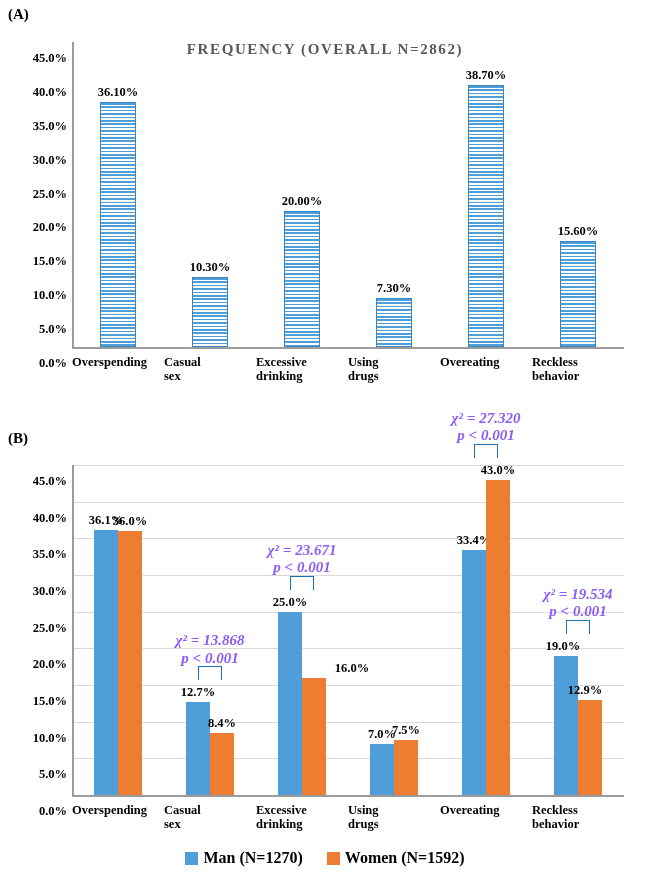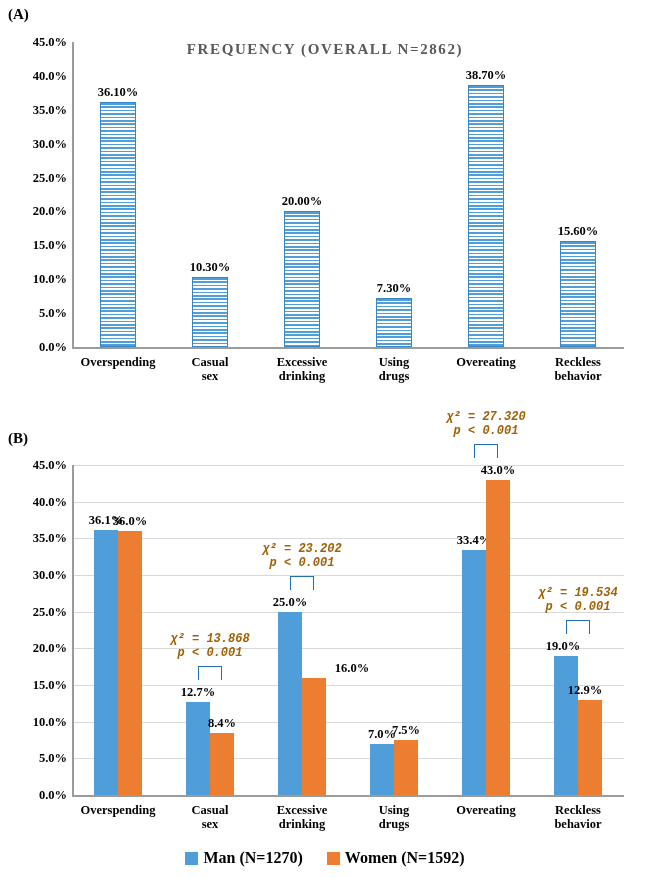--- a/index.html
+++ b/index.html
@@ -17,42 +17,42 @@
     position:absolute;text-align:center;width:100%;
     font-family:"Liberation Serif", serif;font-weight:bold;
     font-size:15px;letter-spacing:1.6px;color:#595959;
   }
   .plot{position:absolute;}
   .axis-line{position:absolute;background:#9b9b9b;}
   .gridline{position:absolute;height:1px;background:#d9d9d9;left:0;right:0;}
   .ytick{
     position:absolute;right:100%;margin-right:5px;
     font-size:12.5px;font-weight:bold;white-space:nowrap;
-    transform:translateY(-50%);font-family:"Liberation Serif", serif;
+    transform:translateY(-50%);font-family:"Liberation Serif", serif;margin-top:16px;
   }
   .bar{position:absolute;bottom:0;}
   .bar.striped{
     background:
       repeating-linear-gradient(to bottom,#4f9ed9 0px,#4f9ed9 1.6px,#ffffff 1.6px,#ffffff 3.4px);
     border:1px solid #3a86c4;box-sizing:border-box;
   }
   .bar.blue{background:#4f9ed9;}
   .bar.orange{background:#ed7d31;}
   .bar-label{
     position:absolute;font-size:12.5px;font-weight:bold;white-space:nowrap;
     transform:translateX(-50%);font-family:"Liberation Serif", serif;
   }
   .cat-label{
-    position:absolute;text-align:center;font-size:12.5px;font-weight:bold;
+    position:absolute;text-align:left;font-size:12.5px;font-weight:bold;
     line-height:1.15;font-family:"Liberation Serif", serif;
   }
   .stat-ann{
-    position:absolute;color:#a16207;font-size:12px;font-weight:bold;
+    position:absolute;color:#8b5cf6;font-size:15px;font-weight:bold;
     text-align:center;line-height:1.18;white-space:nowrap;
-    font-family:Liberation Mono, monospace;transform:translateX(-50%);
+    font-family:Liberation Serif, serif;transform:translateX(-50%);
   }
   .stat-ann .pv{font-style:italic;font-weight:bold;}
   .stat-ann .chi{font-style:italic;}
   .bracket{position:absolute;border:1.6px solid #1f6fb5;border-bottom:none;box-sizing:border-box;}
   .legend{
     position:absolute;width:100%;text-align:center;font-size:16px;font-weight:bold;
     font-family:"Liberation Serif", serif;
   }
   .legend span.sw{display:inline-block;width:13px;height:13px;vertical-align:-2px;margin-right:5px;}
   .legend .item{margin:0 12px;}
@@ -148,20 +148,20 @@
       <div class="bar-label" style="left: 425.96px; top: -2.33333px;">43.0%</div>
       <div class="cat-label" style="left: 368px; width: 92px; top: 338px;">Overeating</div>
       <div class="bar blue" style="background: rgb(79, 158, 217); left: 482.08px; width: 23.92px; height: 139.333px;"></div>
       <div class="bar-label" style="left: 491px; top: 173.667px;">19.0%</div>
       <div class="bar orange" style="background: rgb(237, 125, 49); left: 506px; width: 23.92px; height: 94.6px;"></div>
       <div class="bar-label" style="left: 513px; top: 218.4px;">12.9%</div>
       <div class="cat-label" style="left: 460px; width: 92px; top: 338px;">Reckless<br>behavior</div>
       <div class="bracket" style="left: 126.04px; top: 200.867px; width: 23.92px; height: 14px;"></div>
       <div class="stat-ann" style="left: 138px; top: 166.867px;"><span class="chi">χ² = 13.868</span><br><span class="pv">p &lt; 0.001</span></div>
       <div class="bracket" style="left: 218.04px; top: 110.667px; width: 23.92px; height: 14px;"></div>
-      <div class="stat-ann" style="left: 230px; top: 76.6667px;"><span class="chi">χ² = 23.202</span><br><span class="pv">p &lt; 0.001</span></div>
+      <div class="stat-ann" style="left: 230px; top: 76.6667px;"><span class="chi">χ² = 23.671</span><br><span class="pv">p &lt; 0.001</span></div>
       <div class="bracket" style="left: 402.04px; top: -21.3333px; width: 23.92px; height: 14px;"></div>
       <div class="stat-ann" style="left: 414px; top: -55.3333px;"><span class="chi">χ² = 27.320</span><br><span class="pv">p &lt; 0.001</span></div>
       <div class="bracket" style="left: 494.04px; top: 154.667px; width: 23.92px; height: 14px;"></div>
       <div class="stat-ann" style="left: 506px; top: 120.667px;"><span class="chi">χ² = 19.534</span><br><span class="pv">p &lt; 0.001</span></div>
     </div>
   <div class="legend" id="legendB" style="top:449px;"><span class="item"><span class="sw" style="background: rgb(79, 158, 217);"></span><span>Man (N=1270)</span></span><span class="item"><span class="sw" style="background: rgb(237, 125, 49);"></span><span>Women (N=1592)</span></span></div>
 </div>
 
 </body></html>

